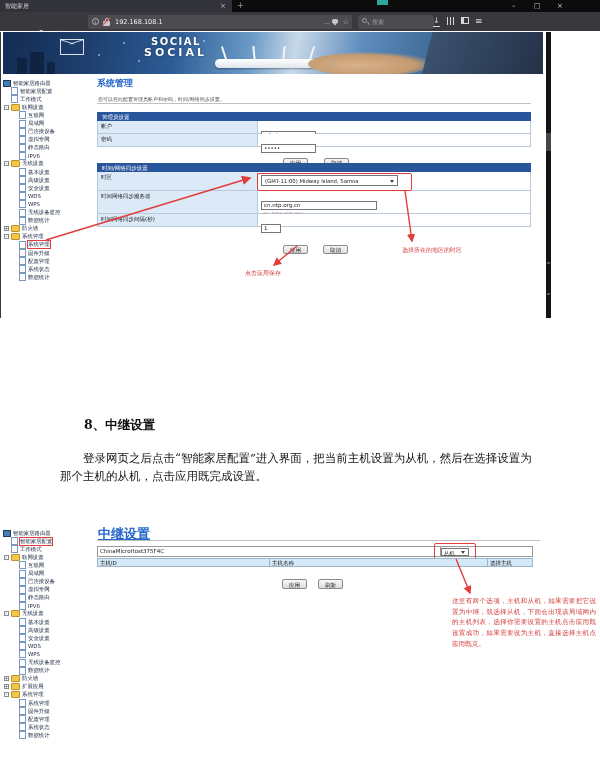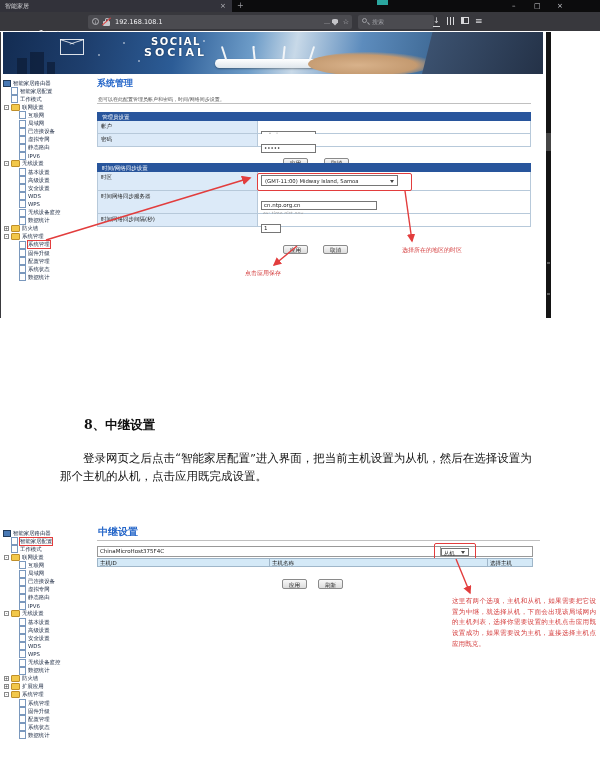--- a/index.html
+++ b/index.html
@@ -90,21 +90,21 @@
 
   
   .redbox{position:absolute;border:1px solid #e23d3d;border-radius:2px;}
   .rednote{position:absolute;color:#d43c3c;font-size:6px;white-space:nowrap;}
 
   
   #doc-h{left:84px;top:417px;font-family:"DejaVu Serif",serif;font-weight:bold;font-size:12.5px;color:#111;text-align:center;}
   #doc-p{left:60px;top:450px;width:481px;font-family:"DejaVu Serif",serif;font-size:11.5px;line-height:17.5px;color:#111;text-indent:2em;}
 
   
-  #t2-title{left:98px;top:525px;color:#2667c9;font-weight:bold;font-size:10px;}
+  #t2-title{left:98px;top:525px;color:#2667c9;font-weight:bold;font-size:13px;text-decoration:underline;}
   #hr2{left:97px;top:540px;width:443px;}
   #hostrow{left:97px;top:546px;width:436px;height:11px;border:1px solid #999;box-sizing:border-box;background:#fff;}
   #hostinput{position:absolute;left:0;top:0;width:340px;height:9px;border-right:1px solid #999;font-size:5.5px;line-height:9px;padding-left:2px;color:#222;}
   #modesel{position:absolute;left:343px;top:0.5px;width:28px;height:8.5px;line-height:8.5px;font-size:5.3px;padding:0 10px 0 2px;}
   #modesel:after{top:2.5px;}
   #hdr2{left:97px;top:558px;width:436px;height:9px;display:flex;}
   .h2c{background:#d4e9f7;border:1px solid #9fb6c9;border-left:none;box-sizing:border-box;font-size:5.5px;line-height:8px;padding-left:2px;color:#222;}
   .h2c:first-child{border-left:1px solid #9fb6c9;}
   #btns2{left:282px;top:572px;}
   #note2{left:452px;top:596px;width:144px;color:#d43c3c;font-size:6.6px;line-height:10.7px;text-align:justify;}

